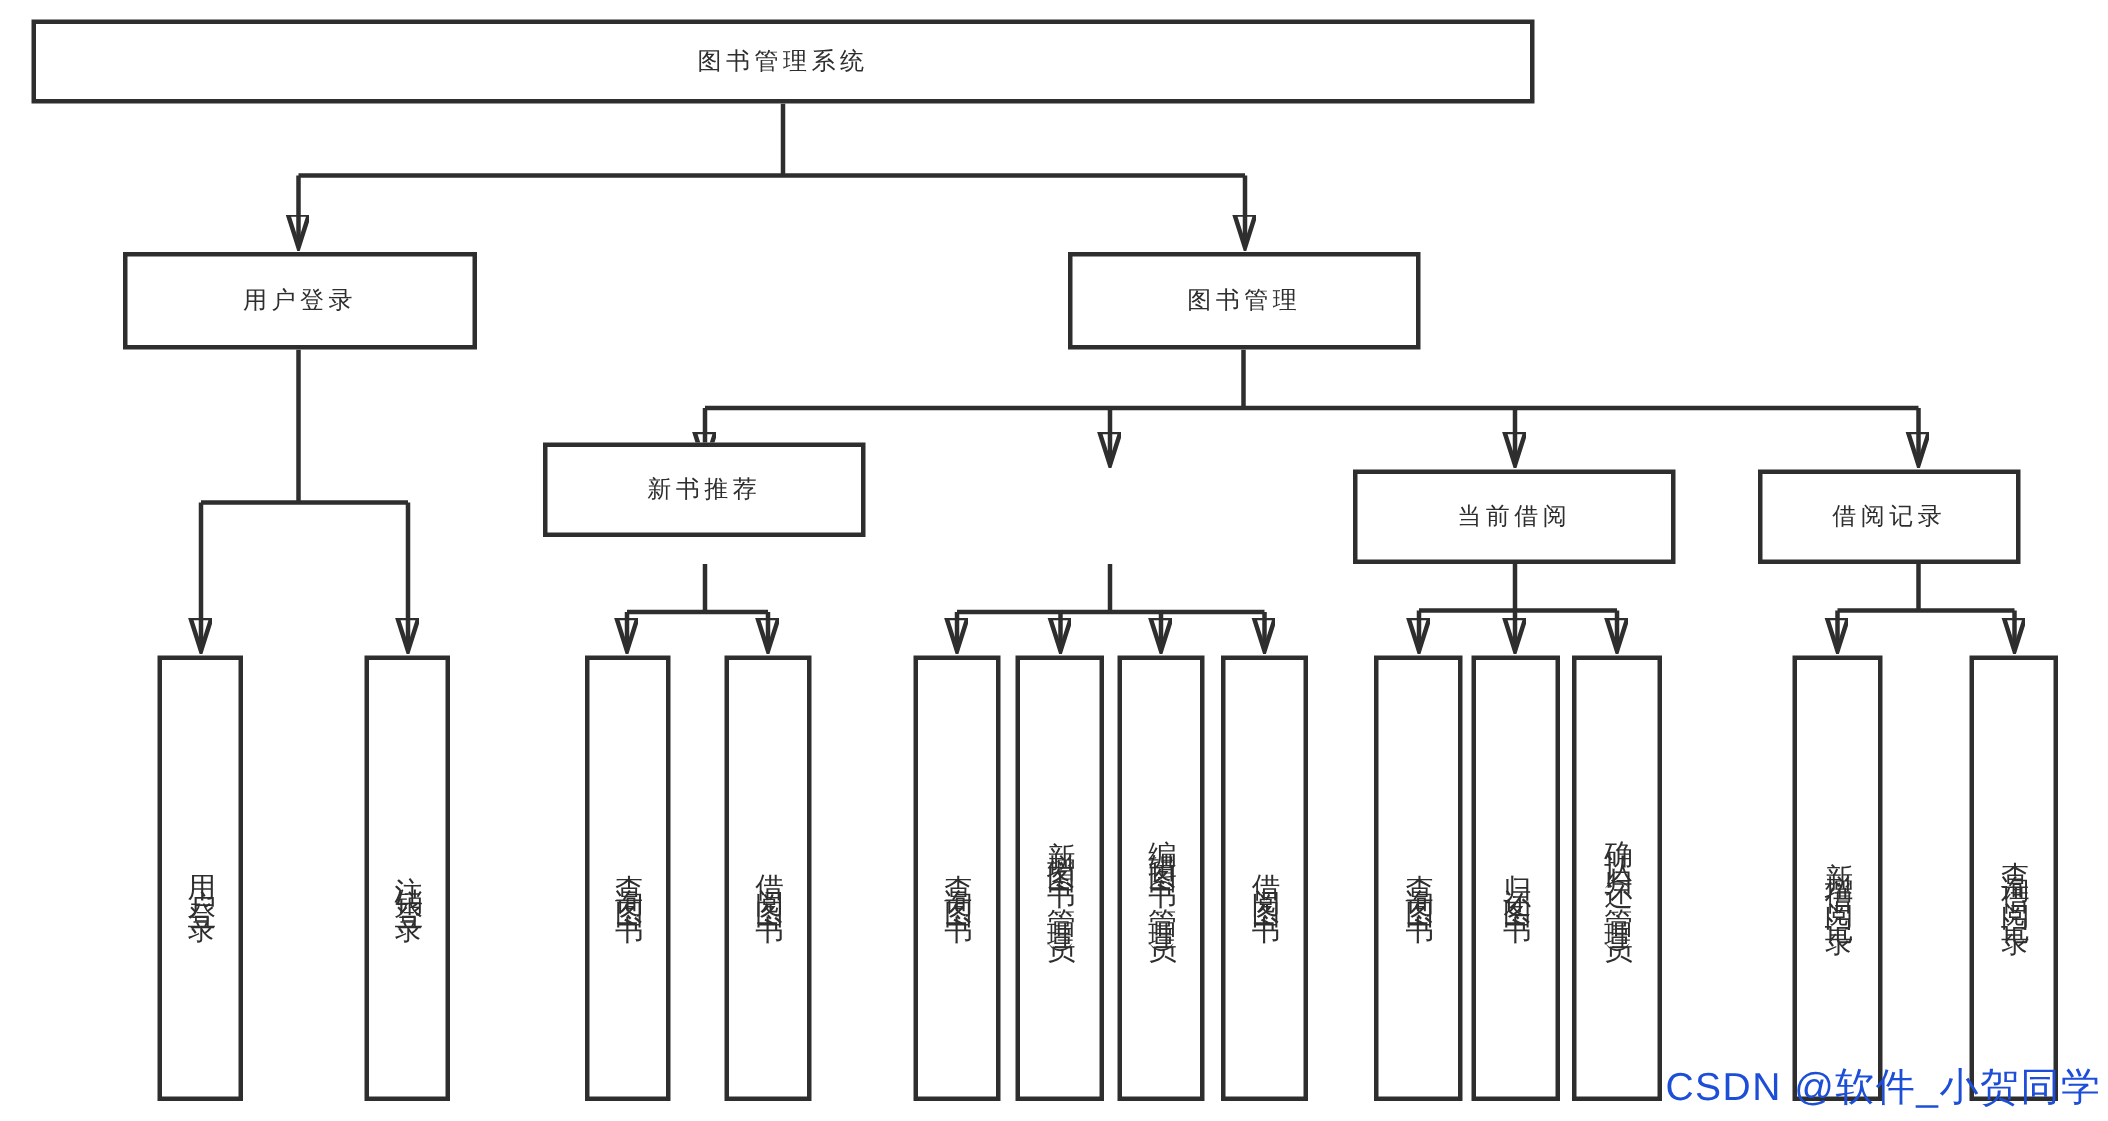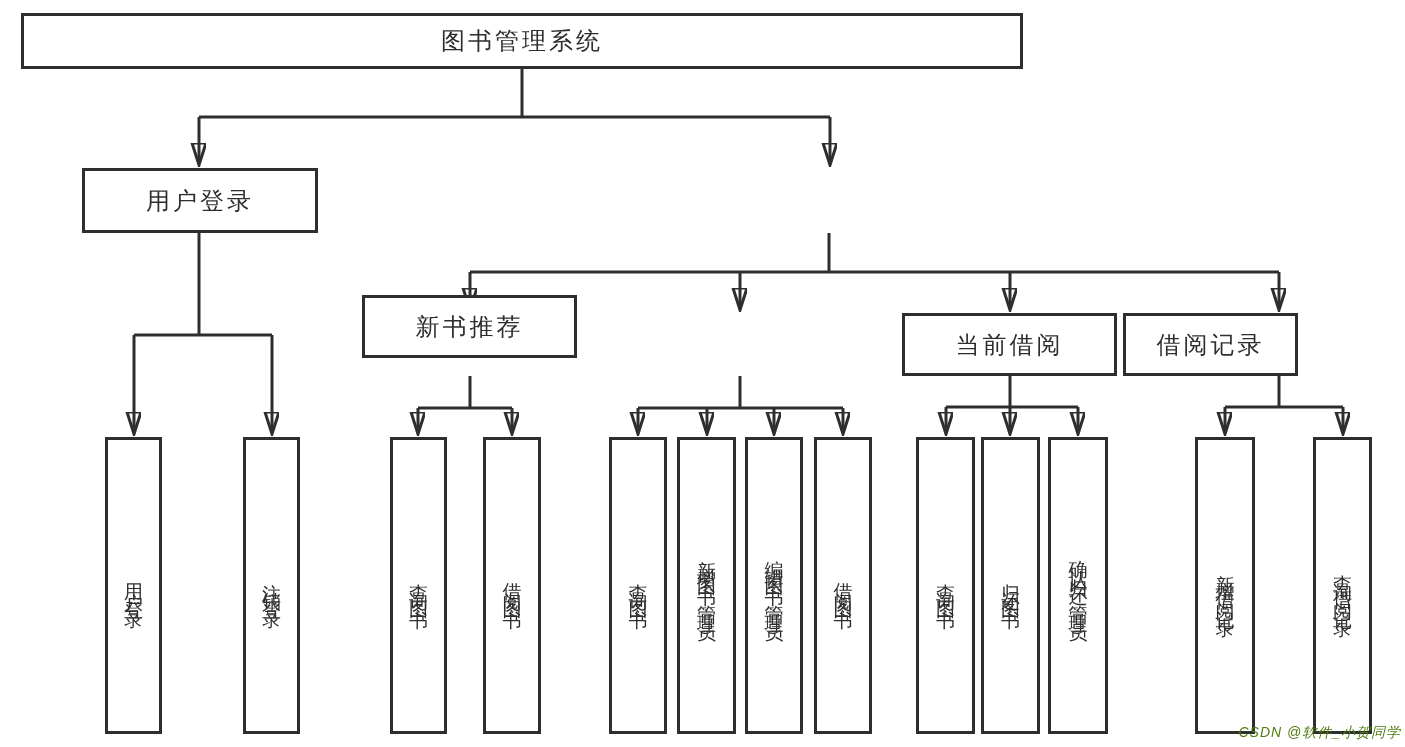--- a/index.html
+++ b/index.html
@@ -8,32 +8,32 @@
     background:#ffffff; overflow:hidden;
     font-family:"Liberation Sans", sans-serif;
     color:#2e2e2e;
   }
   #wires { position:absolute; left:0; top:0; width:1405px; height:747px; }
   #wires path { stroke:#2e2e2e; stroke-width:3; fill:none; }
   .box {
     position:absolute; box-sizing:border-box;
     border:3px solid #2e2e2e; background:#ffffff;
     display:flex; align-items:center; justify-content:center;
-    font-size:24px; letter-spacing:3px; color:#2e2e2e;
+    font-size:16px; letter-spacing:3px; color:#2e2e2e;
     white-space:nowrap;
   }
   .vbox {
     writing-mode:vertical-rl; text-orientation:mixed;
     font-size:19px; letter-spacing:9px;
   }
   .vbox span { display:block; }
   #watermark {
     position:absolute; right:4px; bottom:5px;
-    color:#4d7c0f; font-size:14px; letter-spacing:1px;
-    z-index:5; pointer-events:none;font-style:italic;
+    color:#1d4ed8; font-size:26px; letter-spacing:1px;
+    z-index:5; pointer-events:none;
   }
 </style>
 </head>
 <body>
 
 <div id="stage">
 
   <svg id="wires" viewBox="0 0 1405 747" xmlns="http://www.w3.org/2000/svg">
     <defs>
       <marker id="arw" markerUnits="userSpaceOnUse" markerWidth="24" markerHeight="16" refX="21" refY="7" orient="auto">
@@ -96,28 +96,31 @@
     </g>
   </svg>
 
   <div class="box" style="left:21px; top:13px; width:1002px; height:56px;">
     <span>图书管理系统</span>
   </div>
 
   <div class="box" style="left:82px; top:168px; width:236px; height:65px;">
     <span>用户登录</span>
   </div>
+  <div class="box" style="left:712px; top:168px; width:235px; height:65px;">
+    <span>图书管理</span>
+  </div>
 
   <div class="box" style="left:362px; top:295px; width:215px; height:63px;">
     <span>新书推荐</span>
   </div>
   <div class="box" style="left:902px; top:313px; width:215px; height:63px;justify-content:center;">
     <span>当前借阅</span>
   </div>
-  <div class="box" style="left:1123px; top:313px; width:175px; height:63px;">
+  <div class="box" style="left:1172px; top:313px; width:175px; height:63px;">
     <span>借阅记录</span>
   </div>
 
   <div class="box vbox" style="left:105px; top:437px; width:57px; height:297px;">
     <span>用户登录</span>
   </div>
   <div class="box vbox" style="left:243px; top:437px; width:57px; height:297px;">
     <span>注销登录</span>
   </div>
 

